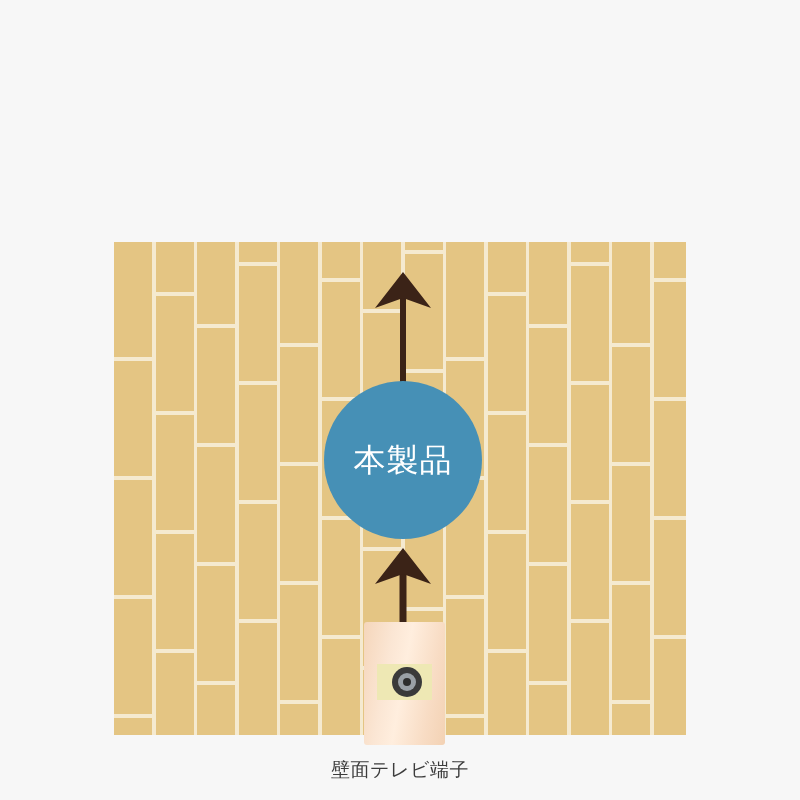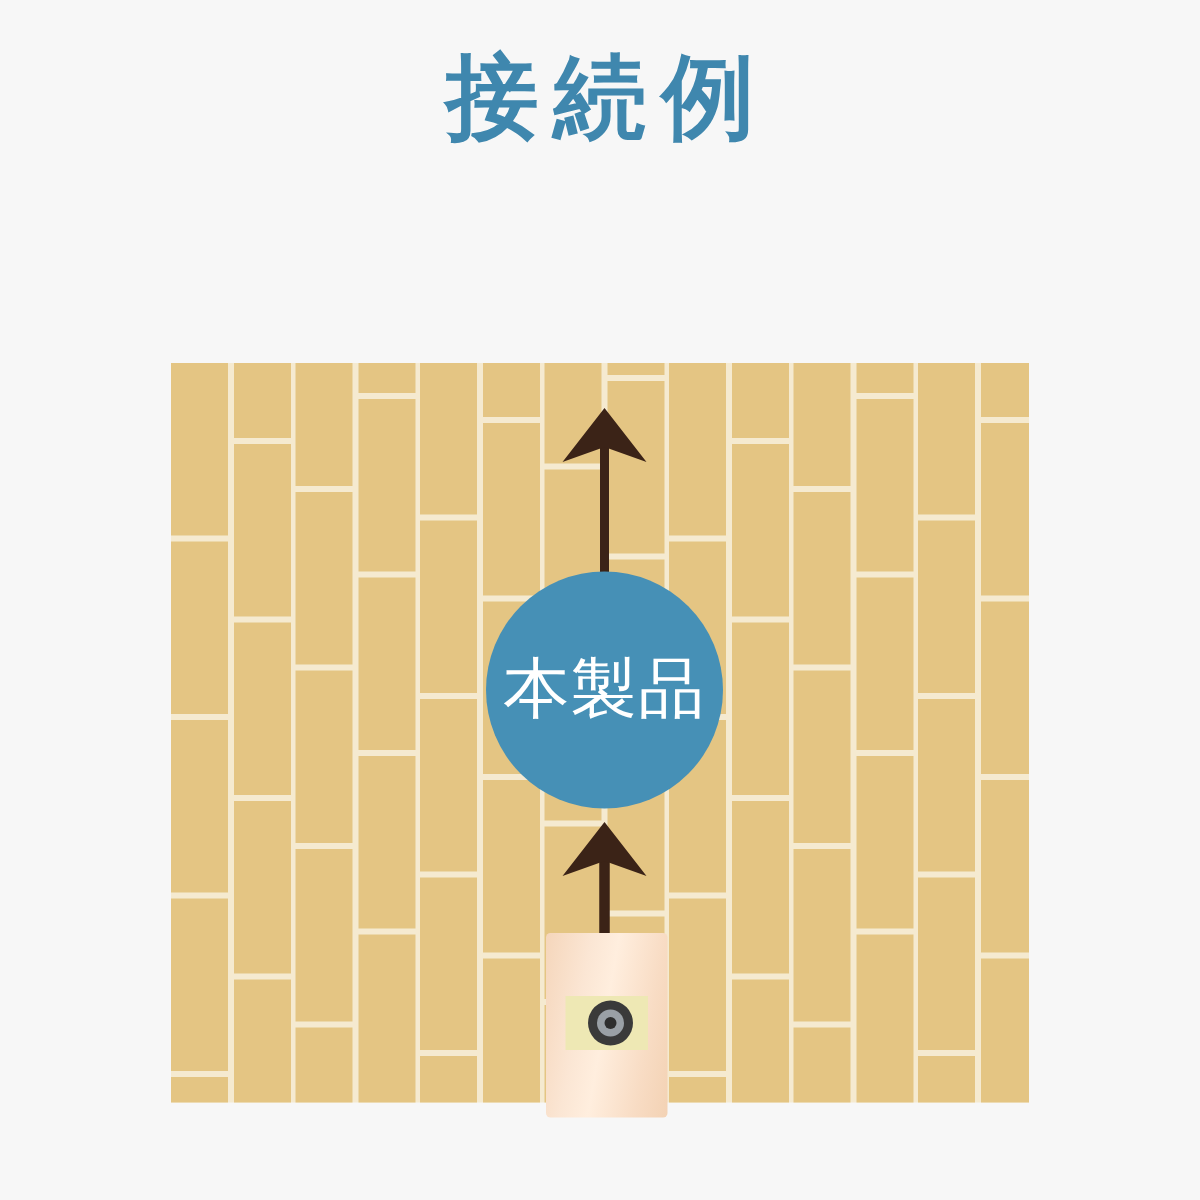--- a/index.html
+++ b/index.html
@@ -73,21 +73,21 @@
     width: 158px;
     height: 158px;
     border-radius: 50%;
     background: #4690b6;
     display: flex;
     align-items: center;
     justify-content: center;
   }
   #product-label {
     color: #ffffff;
-    font-size: 44px;
+    font-size: 32px;
     font-weight: 500;
     letter-spacing: 1px;
     line-height: 1;
     user-select: none;
   }
 
   
   #tv {
     position: absolute;
     left: 331px;
@@ -212,21 +212,20 @@
     color: #3c3c3c;
     letter-spacing: 0.5px;
     user-select: none;
   }
 </style>
 </head>
 <body>
 
 <div id="stage">
 
-  <div id="title">接続例</div>
 
   <div id="wall" style="background: rgb(245, 234, 208);">
       <div class="tile-col" style="left: 0px;">
         <div class="tile" style="top: 0px; height: 115px; width: 38px; background: rgb(228, 197, 131);"></div>
         <div class="tile" style="top: 119px; height: 115px; width: 38px; background: rgb(228, 197, 131);"></div>
         <div class="tile" style="top: 238px; height: 115px; width: 38px; background: rgb(228, 197, 131);"></div>
         <div class="tile" style="top: 357px; height: 115px; width: 38px; background: rgb(228, 197, 131);"></div>
         <div class="tile" style="top: 476px; height: 115px; width: 38px; background: rgb(228, 197, 131);"></div>
       </div>
       <div class="tile-col" style="left: 41.5px;">
@@ -342,14 +341,15 @@
   <div id="outlet">
     <div id="outlet-inner">
       <div id="outlet-coax-outer">
         <div id="outlet-coax-ring">
           <div id="outlet-coax-center"></div>
         </div>
       </div>
     </div>
   </div>
 
+  <div id="caption">壁面テレビ端子</div>
 
 </div>
 
 </body></html>

